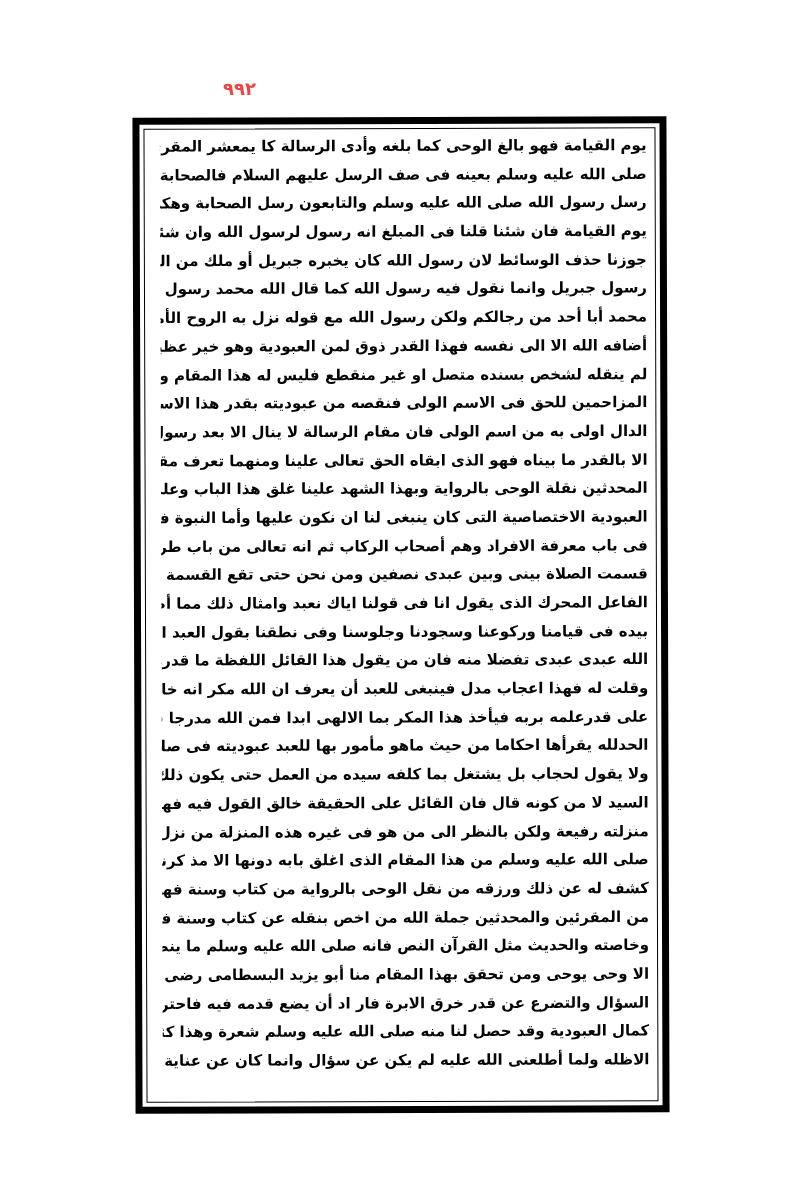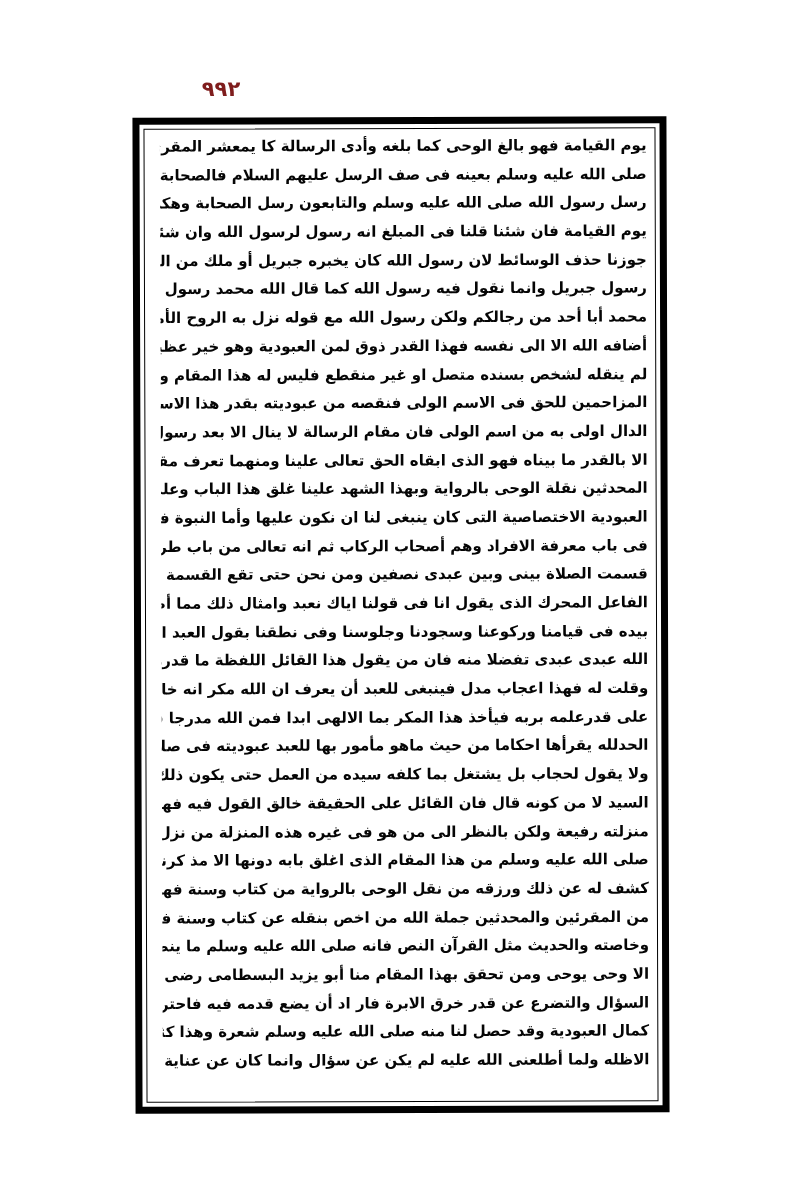--- a/index.html
+++ b/index.html
@@ -20,26 +20,26 @@
   }
 
   
   #folio-number {
     position: absolute;
     left: 186px;
     top: 76px;
     width: 70px;
     height: 26px;
     font-family: "DejaVu Sans", sans-serif;
-    font-size: 21px;
+    font-size: 18px;
     font-weight: 700;
-    color: #7f1d1d;
+    color: #ef4444;
     letter-spacing: 0.5px;
     line-height: 26px;
-    text-align: center;
+    text-align: right;
     direction: rtl;
     unicode-bidi: bidi-override;
   }
 
   
   #text-frame {
     position: absolute;
     left: 134px;
     top: 117px;
     width: 534px;

